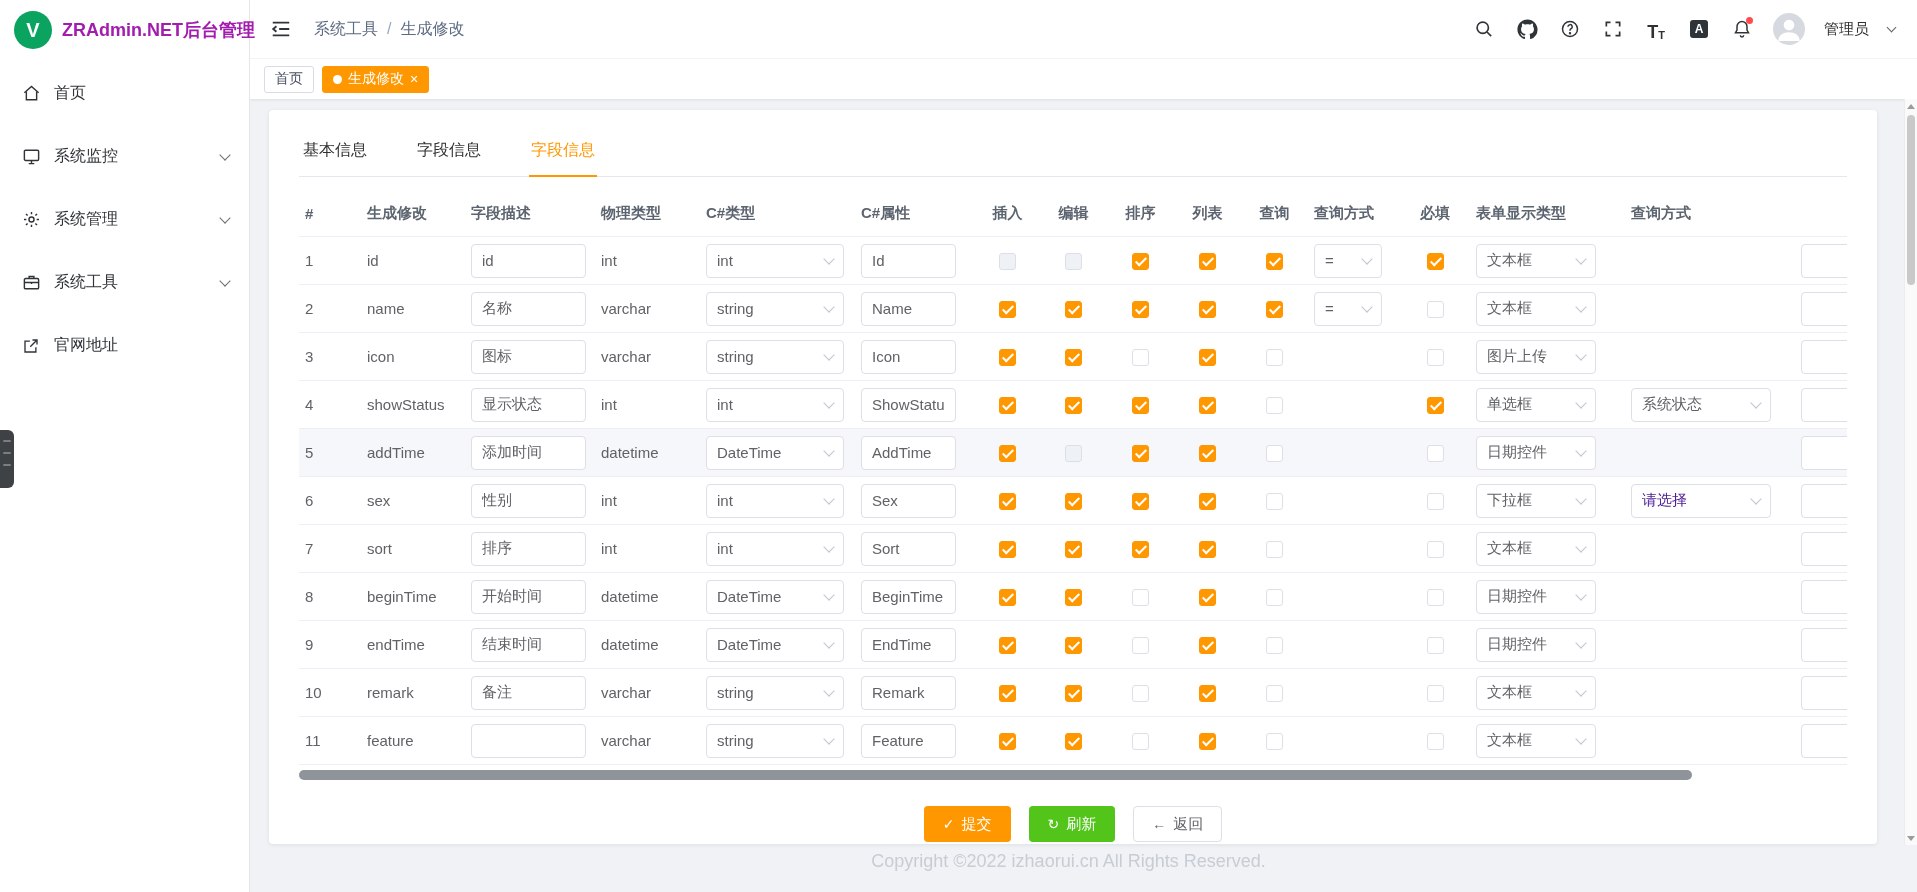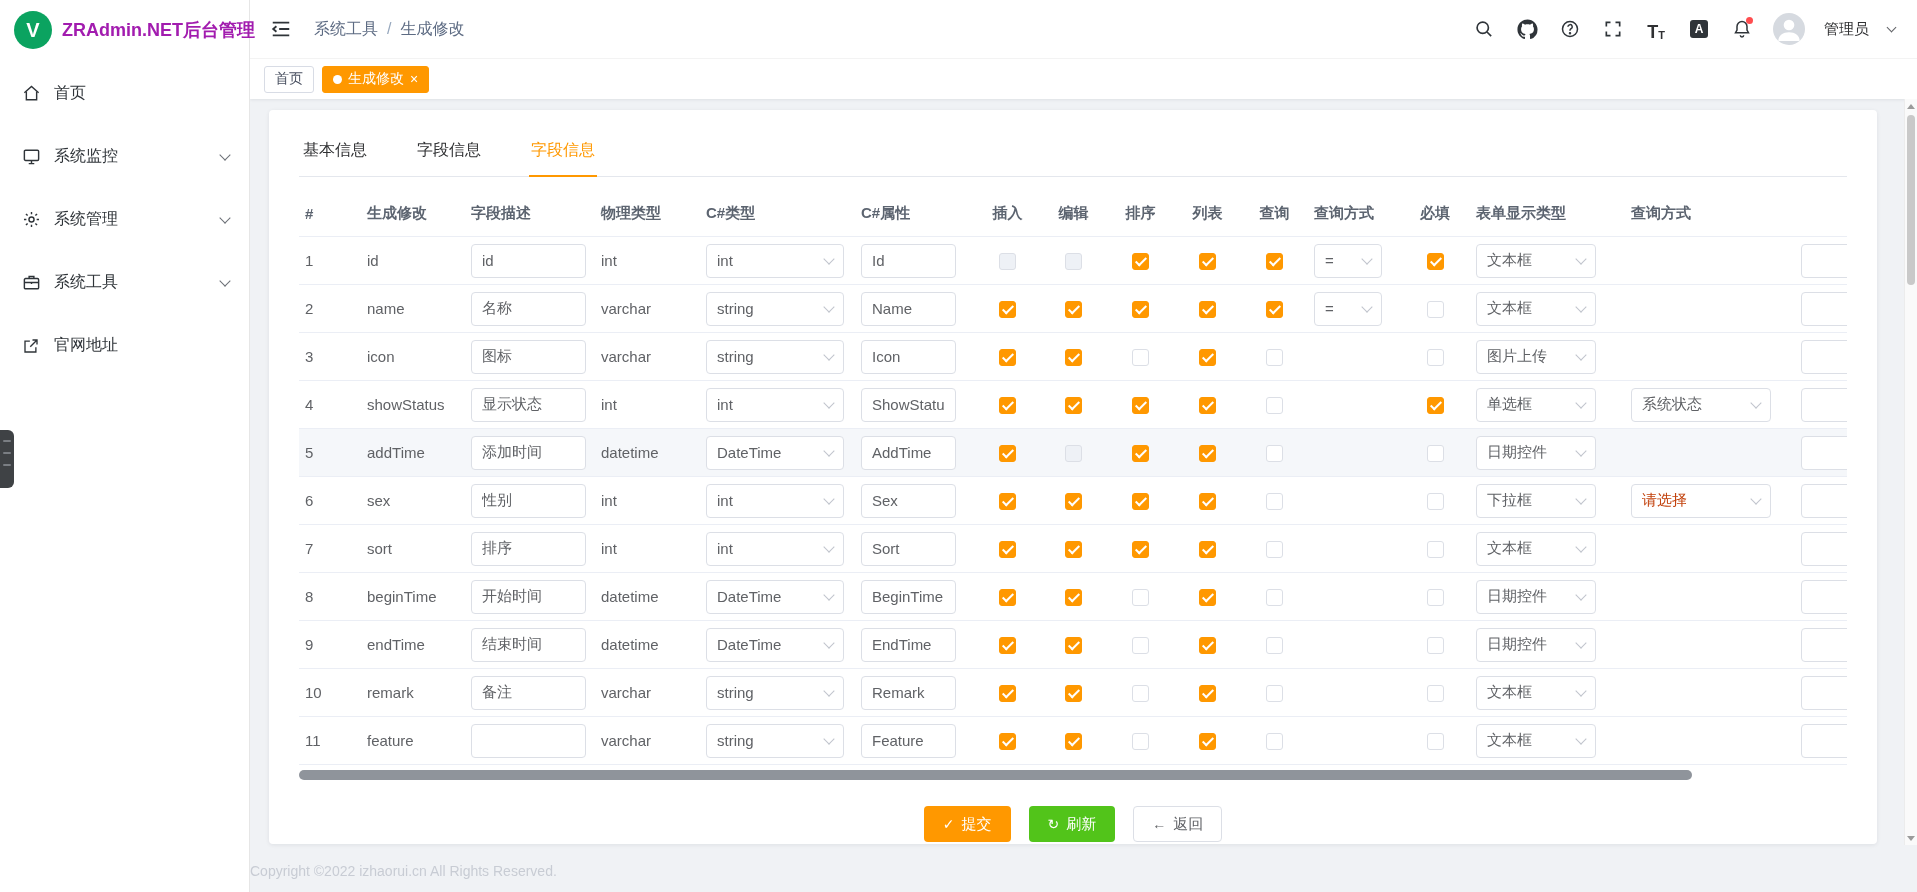--- a/index.html
+++ b/index.html
@@ -61,39 +61,39 @@
   th { text-align:left; font-size:15px; color:#5c6470; font-weight:bold; padding:13px 6px; border-bottom:1px solid #ebeef5; white-space:nowrap; }
   td { height:48px; padding:0 6px; border-bottom:1px solid #ebeef5; font-size:15px; color:#606266; white-space:nowrap; }
   th.c, td.c { text-align:center; }
   tr.hl td { background:#f5f7fa; }
 
   .ipt { height:34px; border:1px solid #dcdfe6; border-radius:4px; padding:0 10px; font-size:15px; color:#606266; background:#fff; outline:none; font-family:inherit; }
   .w115{width:115px} .w95{width:95px} .w140{width:140px}
   .select { display:inline-flex; align-items:center; justify-content:space-between; height:34px; border:1px solid #dcdfe6; border-radius:4px; background:#fff; cursor:pointer; vertical-align:middle; }
   .sw138{width:138px} .sw68{width:68px} .sw120{width:120px} .sw140{width:140px}
   .sel-text { padding-left:10px; font-size:15px; color:#606266; overflow:hidden; text-overflow:ellipsis; }
-  .sel-text.ph { color:#c2410c; }
+  .sel-text.ph { color:#4c1d95; }
   .select .chev { border-color:#c0c4cc; margin-right:10px; margin-top:-3px; flex:0 0 auto; }
 
   .cb { display:inline-block; width:17px; height:17px; border:1px solid #dcdfe6; border-radius:3px; background:#fff; position:relative; cursor:pointer; vertical-align:middle; }
   .cb.checked { background:var(--accent,#ff9800); border-color:var(--accent,#ff9800); }
   .cb.checked::after { content:""; position:absolute; left:5px; top:1.5px; width:4px; height:9px; border:solid #fff; border-width:0 2px 2px 0; transform:rotate(45deg); }
   .cb.disabled { background:#eef1f6; border-color:#dcdfe6; cursor:not-allowed; }
 
   .hscroll { width:1548px; height:10px; margin-top:5px; background:transparent; }
   .hthumb { width:90%; height:10px; background:#8f949b; border-radius:5px; cursor:pointer; }
 
   .btn-row { display:flex; justify-content:center; align-items:center; gap:18px; margin-top:26px; }
   .btn { height:36px; border-radius:4px; font-size:15px; display:inline-flex; align-items:center; gap:7px; padding:0 18px; cursor:pointer; border:1px solid transparent; font-family:inherit; }
   .btn-submit { background:var(--accent,#ff9800); color:#fff; }
   .btn-refresh { background:var(--success,#52c41a); color:#fff; }
   .btn-back { background:#fff; color:#606266; border-color:#dcdfe6; }
   .btn .bicon { font-size:14px; line-height:1; }
 
-  .footer { position:absolute; left:0; right:30px; top:752px; color:#c8ccd4; font-size:14px;margin-top:12px; }
+  .footer { position:absolute; left:0; right:30px; top:752px; text-align:center; color:#c8ccd4; font-size:18px; }
 
   
   .vscroll { position:absolute; right:0; top:99px; width:13px; height:746px; background:#fafafa; border-left:1px solid #ececec; z-index:7; }
   .varrow { position:absolute; left:0; width:12px; height:14px; display:flex; align-items:center; justify-content:center; cursor:pointer; }
   .varrow.up { top:0; } .varrow.down { bottom:0; }
   .tri-up { width:0; height:0; border-left:4px solid transparent; border-right:4px solid transparent; border-bottom:5px solid #9b9b9b; }
   .tri-down { width:0; height:0; border-left:4px solid transparent; border-right:4px solid transparent; border-top:5px solid #9b9b9b; }
   .vthumb { position:absolute; left:2px; top:16px; width:8px; height:170px; background:#c9c9c9; border-radius:4px; cursor:pointer; }
 </style>
 </head>

